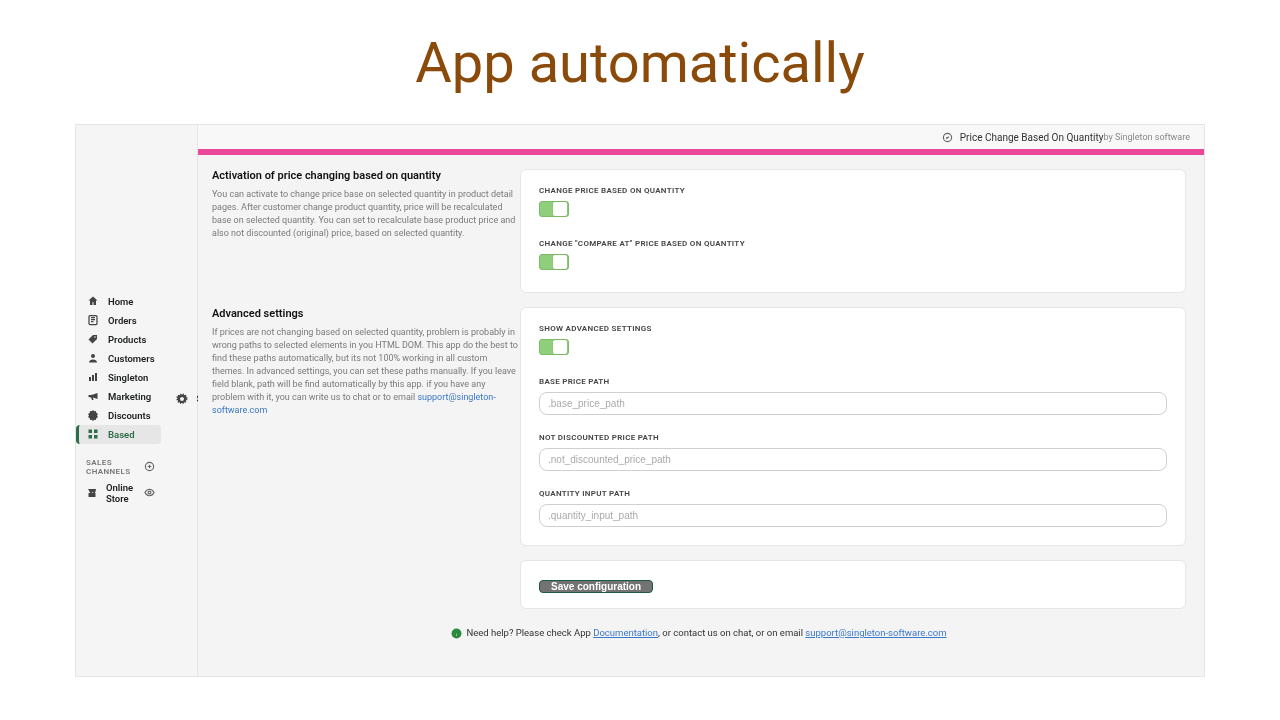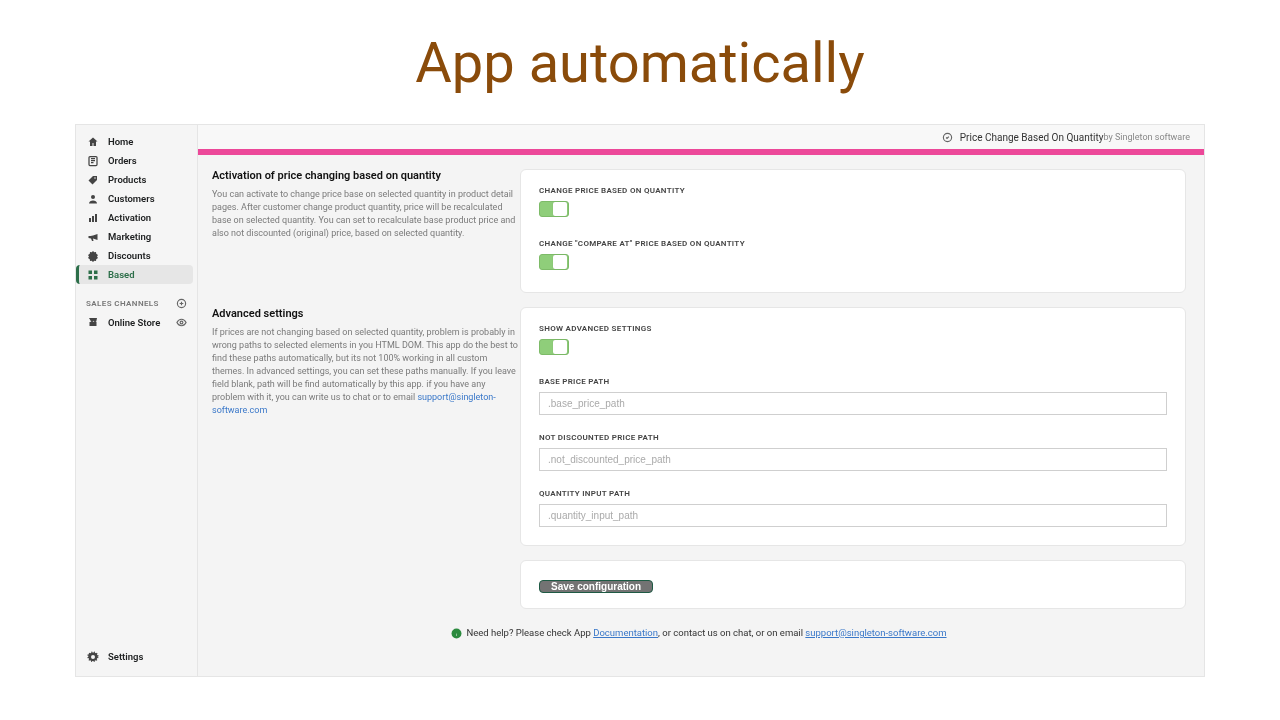--- a/index.html
+++ b/index.html
@@ -5,21 +5,21 @@
   * { box-sizing: border-box; margin: 0; padding: 0; }
   html, body { width: 1280px; height: 720px; font-family: -apple-system, BlinkMacSystemFont, "Segoe UI", Roboto, Helvetica, Arial, sans-serif; background: #fff; }
   body { overflow: hidden; }
 
   .page-title { text-align: center; font-size: 56px; font-weight: 400; color: #8a4b0a; padding: 30px 0 28px; }
 
   .frame { border: 1px solid #e5e5e5; width: 1130px; height: 553px; margin: 0 auto; display: flex; background: #f5f5f5; }
   .frame-outer { position: relative; }
 
   
-  .sidebar { width: 122px; background: #f5f5f5; border-right: 1px solid #e5e5e5; display: flex; flex-direction: column; }
+  .sidebar { width: 122px; background: #f5f5f5; border-right: 1px solid #e5e5e5; display: flex; flex-direction: row; align-items: center; }
   .sidebar-top { flex: 1; padding: 7px 4px 10px 0; }
   .side-item { display: flex; align-items: center; gap: 8px; padding: 2.5px 6px 2.5px 10px; font-size: 9.5px; font-weight: 600; color: #202223; cursor: pointer; border-radius: 4px; margin: 0 0 0 0; }
   .side-item .icon { width: 14px; height: 14px; display: inline-flex; align-items: center; justify-content: center; color: #444; }
   .side-item.active { background: #e6e6e6; border-left: 3px solid #2c6e49; color: #2c6e49; padding-left: 7px; }
   .side-item.active .icon { color: #2c6e49; }
   .side-section { font-size: 8px; font-weight: 600; color: #777; padding: 14px 6px 4px 10px; letter-spacing: .4px; display: flex; align-items: center; justify-content: space-between; }
   .side-sales { display: flex; align-items:center; padding: 2px 6px 2.5px 10px; font-size: 9.5px; font-weight: 600; color: #202223; gap:8px;}
   .side-sales .icon { width:14px;height:14px;display:inline-flex;align-items:center;justify-content:center;color:#444;}
   .side-sales .eye { margin-left:auto; color:#666;}
   .sidebar-bottom { padding: 6px 4px 10px 0; }
@@ -37,21 +37,21 @@
   .left-col { width: 308px; }
   .left-col h3 { font-size:11px; font-weight:600; color:#111; margin-bottom:6px; }
   .left-col p { font-size:9px; color:#7a7a7a; line-height:1.45; }
   .left-col a { color:#3a78c9; text-decoration:none; }
 
   .card { flex:1; background:#fff; border:1px solid #e6e6e6; border-radius:6px; padding:16px 18px 18px; }
   .card .lbl { font-size:8px; font-weight:600; letter-spacing:.3px; color:#444; text-transform:uppercase; margin-bottom:6px;}
   .toggle { width:30px; height:16px; border-radius:3px; background:#8fce7a; position:relative; display:inline-block; cursor:pointer; border:1px solid #7dbb68;}
   .toggle .knob { width:14px;height:14px;background:#fff;border-radius:2px;position:absolute;right:1px;top:0px; box-shadow:0 0 1px rgba(0,0,0,.2);}
   .card .group + .group { margin-top:18px;}
-  .inp { width:100%; border:1px solid #cfcfcf; border-radius:0; font-size:10px; padding:5px 8px; color:#333; background:#fff; }
+  .inp { width:100%; border:1px solid #cfcfcf; border-radius:8px; font-size:10px; padding:5px 8px; color:#333; background:#fff; }
   .inp::placeholder { color:#aaa; }
 
   .save-row .card { padding: 14px 18px; }
   .save-btn { background:#737373; color:#fff; border:1px solid #1e5a44; font-size:10px; padding:0 11px; border-radius:4px; cursor:pointer;font-weight:bold;}
 
   .footer { text-align:center; font-size:9.5px; color:#333; padding:4px 0 6px;}
   .footer a { color:#3a78c9; text-decoration:underline;}
   .footer .info-icon { display:inline-flex; width:11px;height:11px; align-items:center;justify-content:center; margin-right:4px; vertical-align:middle;}
   .footer .info-icon svg circle { fill:#2b8a3e;}
   .footer .info-icon svg text { fill:#fff; font-size:8px;}
@@ -104,21 +104,21 @@
         <span>Customers</span>
       </div>
       <div class="side-item">
         <span class="icon">
               <svg width="12" height="12" viewBox="0 0 24 24" fill="currentColor">
                 <rect x="4" y="12" width="4" height="8"></rect>
                 <rect x="10" y="8" width="4" height="12"></rect>
                 <rect x="16" y="4" width="4" height="16"></rect>
               </svg>
             </span>
-        <span>Activation</span>
+        <span>Singleton</span>
       </div>
       <div class="side-item">
         <span class="icon">
               <svg width="12" height="12" viewBox="0 0 24 24" fill="currentColor">
                 <path d="M3 10v4l5 1 2 5h3l-1-5 9 3V6l-9 3-5 1z"></path>
               </svg>
             </span>
         <span>Marketing</span>
       </div>
       <div class="side-item">

